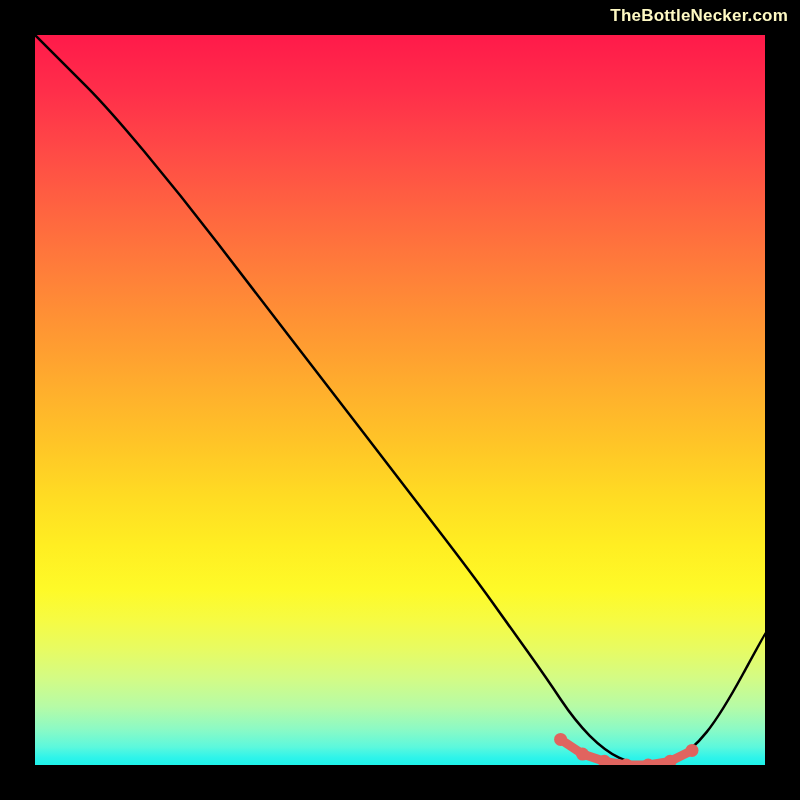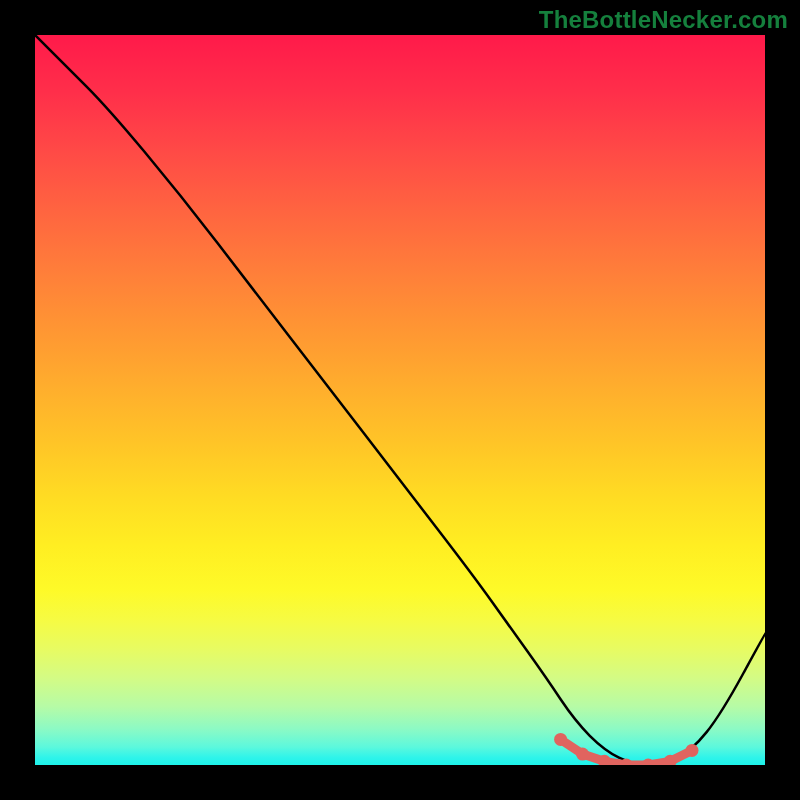--- a/index.html
+++ b/index.html
@@ -10,23 +10,23 @@
       height: 800px;
       background: #000;
       position: relative;
     }
 
     .attribution {
       position: absolute;
       top: 6px;
       right: 12px;
       font-family: Arial, Helvetica, sans-serif;
-      font-size: 24px;
+      font-size: 17px;
       font-weight: bold;
-      color: #15803d;
+      color: #fef9c3;
       letter-spacing: 0.2px;
     }
 
     .plot-area {
       position: absolute;
       left: 35px;
       top: 35px;
       width: 730px;
       height: 730px;
       overflow: hidden;

